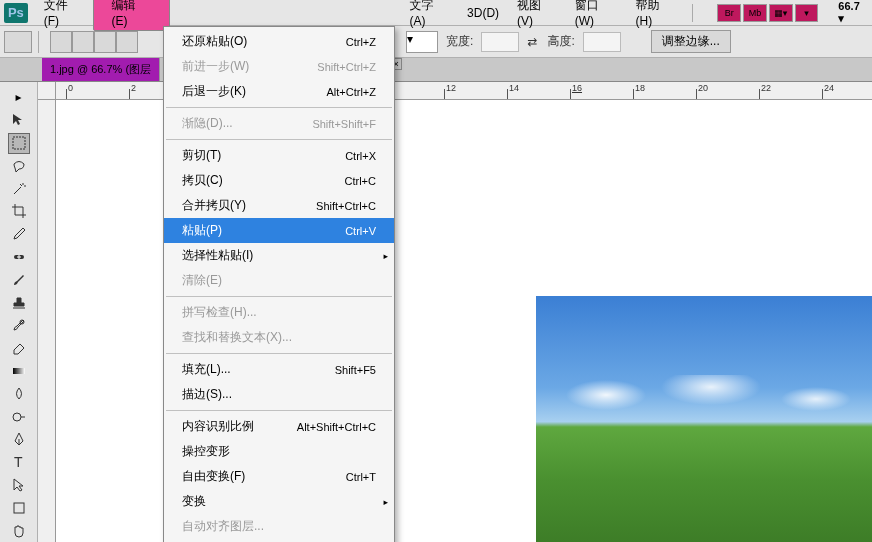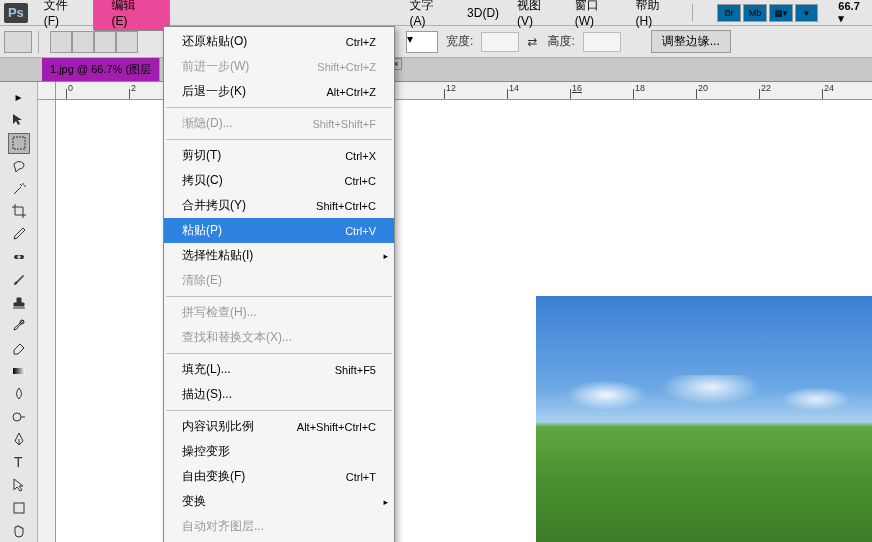--- a/index.html
+++ b/index.html
@@ -1,24 +1,24 @@
 <!DOCTYPE html>
 <html><head>
 <meta charset="utf-8">
 <style>
 * { margin: 0; padding: 0; box-sizing: border-box; font-family: "Microsoft YaHei", Arial, sans-serif; }
 body { width: 872px; height: 542px; overflow: hidden; background: #fff; font-size: 12px; }
 
 .top-area { background: #e6e6e6; }
 
 .menubar { display: flex; align-items: center; height: 26px; background: #e6e6e6; border-bottom: 1px solid #b0b0b0; padding-left: 4px; gap: 2px; }
-.ps-logo { width: 24px; height: 20px; background: #404040; color: #9fc5e8; font-weight: bold; font-size: 13px; display: flex; align-items: center; justify-content: center; border-radius: 2px; margin-right: 6px; }
+.ps-logo { width: 24px; height: 20px; background: #0f766e; color: #9fc5e8; font-weight: bold; font-size: 13px; display: flex; align-items: center; justify-content: center; border-radius: 2px; margin-right: 6px; }
 .menu-item { padding: 3px 8px; cursor: default; }
 .menu-item.active { background: #ec4899; border: 1px solid #888; border-radius: 2px; padding: 2px 18px; }
-.mini-btn { width: 24px; height: 18px; background: #0369a1; border: 1px solid #999; font-size: 9px; display: flex; align-items: center; justify-content: center; }
+.mini-btn { width: 24px; height: 18px; background: #be185d; border: 1px solid #999; font-size: 9px; display: flex; align-items: center; justify-content: center; }
 .zoom-text { font-size: 11px; padding: 0 4px; font-weight: bold; }
 
 .options-bar { display: flex; align-items: center; height: 32px; background: #e6e6e6; border-bottom: 1px solid #b0b0b0; padding-left: 4px; gap: 6px; }
 .opt-tool { width: 28px; height: 22px; border: 1px solid #999; background: #d9d9d9; }
 .opt-group { display: flex; gap: 0; }
 .opt-square { width: 22px; height: 22px; border: 1px solid #999; background: #d9d9d9; }
 .opt-dropdown { width: 32px; height: 22px; border: 1px solid #999; background: #fff; }
 .opt-label { font-size: 12px; color: #333; padding: 0 2px; }
 .opt-field { width: 38px; height: 20px; background: #f4f4f4; border: 1px solid #bbb; }
 .opt-button { padding: 2px 10px; background: #d9d9d9; border: 1px solid #999; font-size: 12px; }

